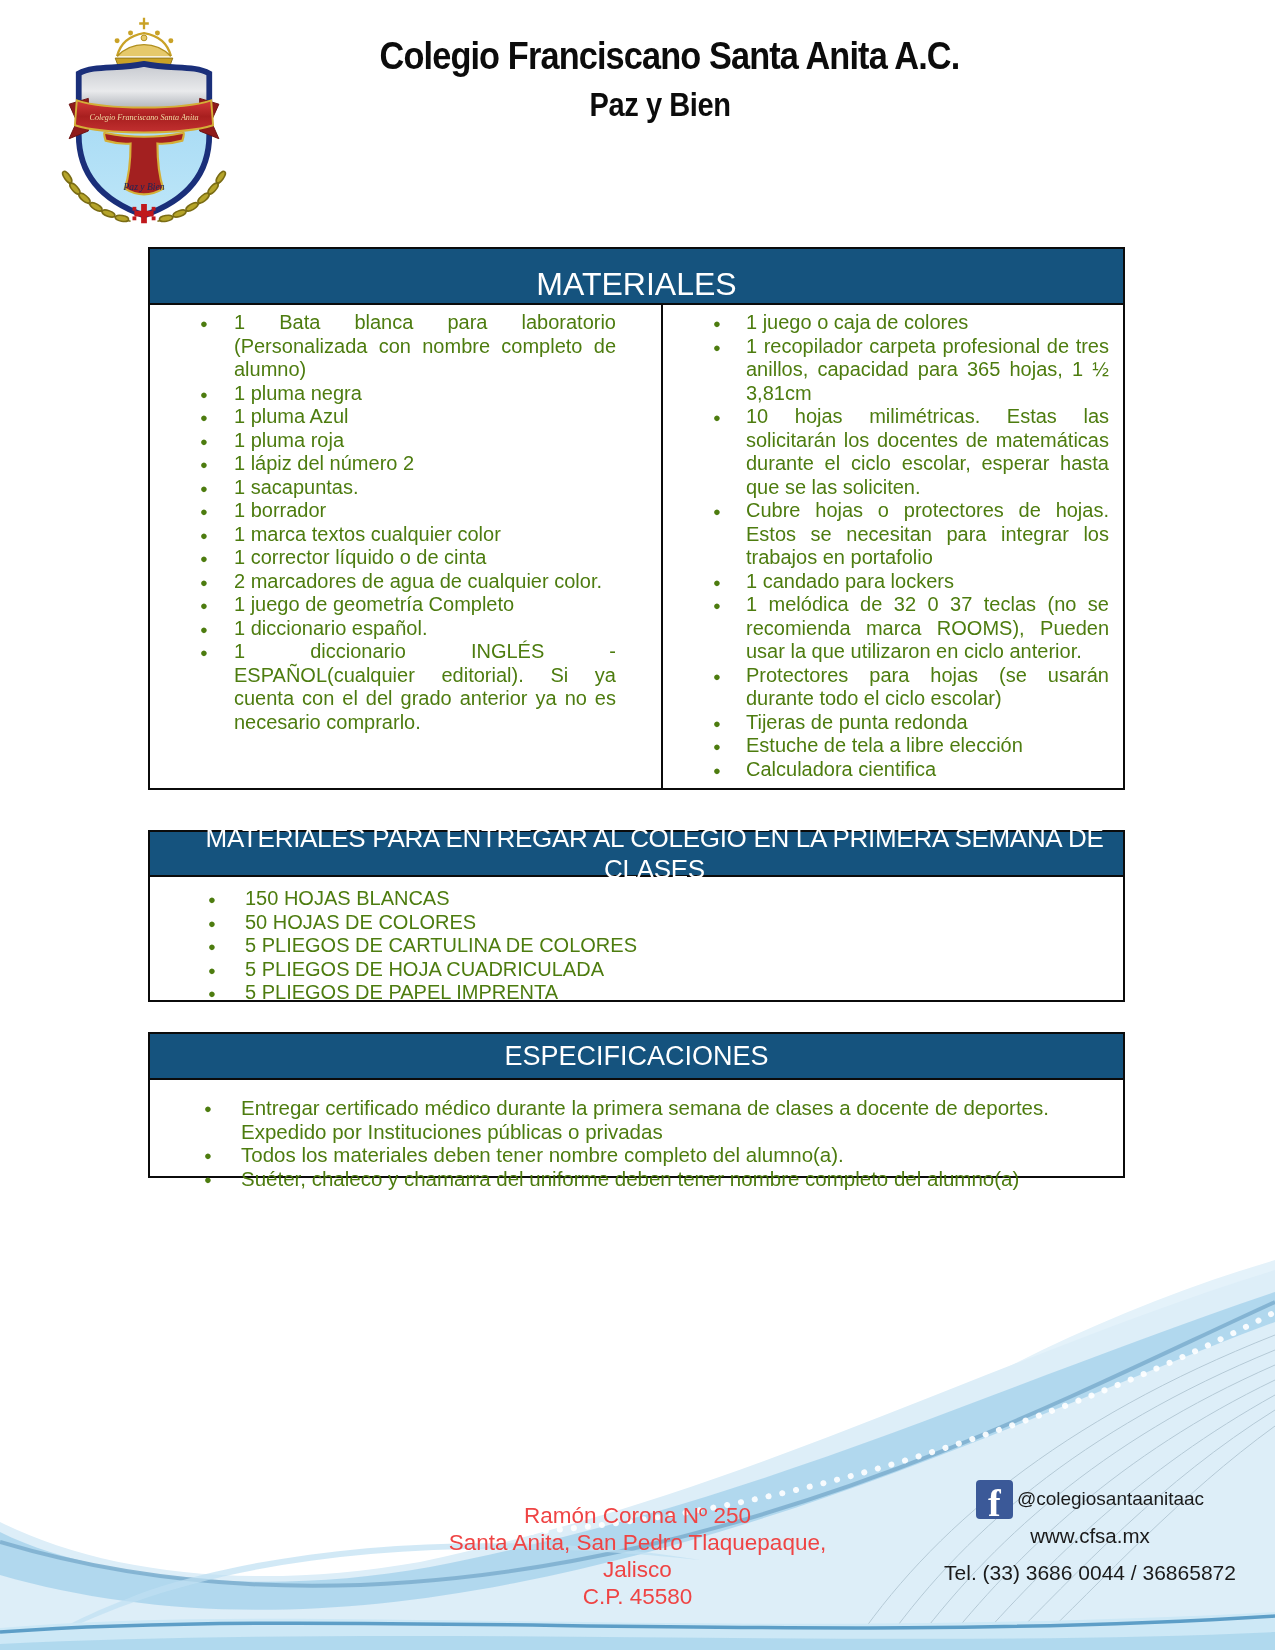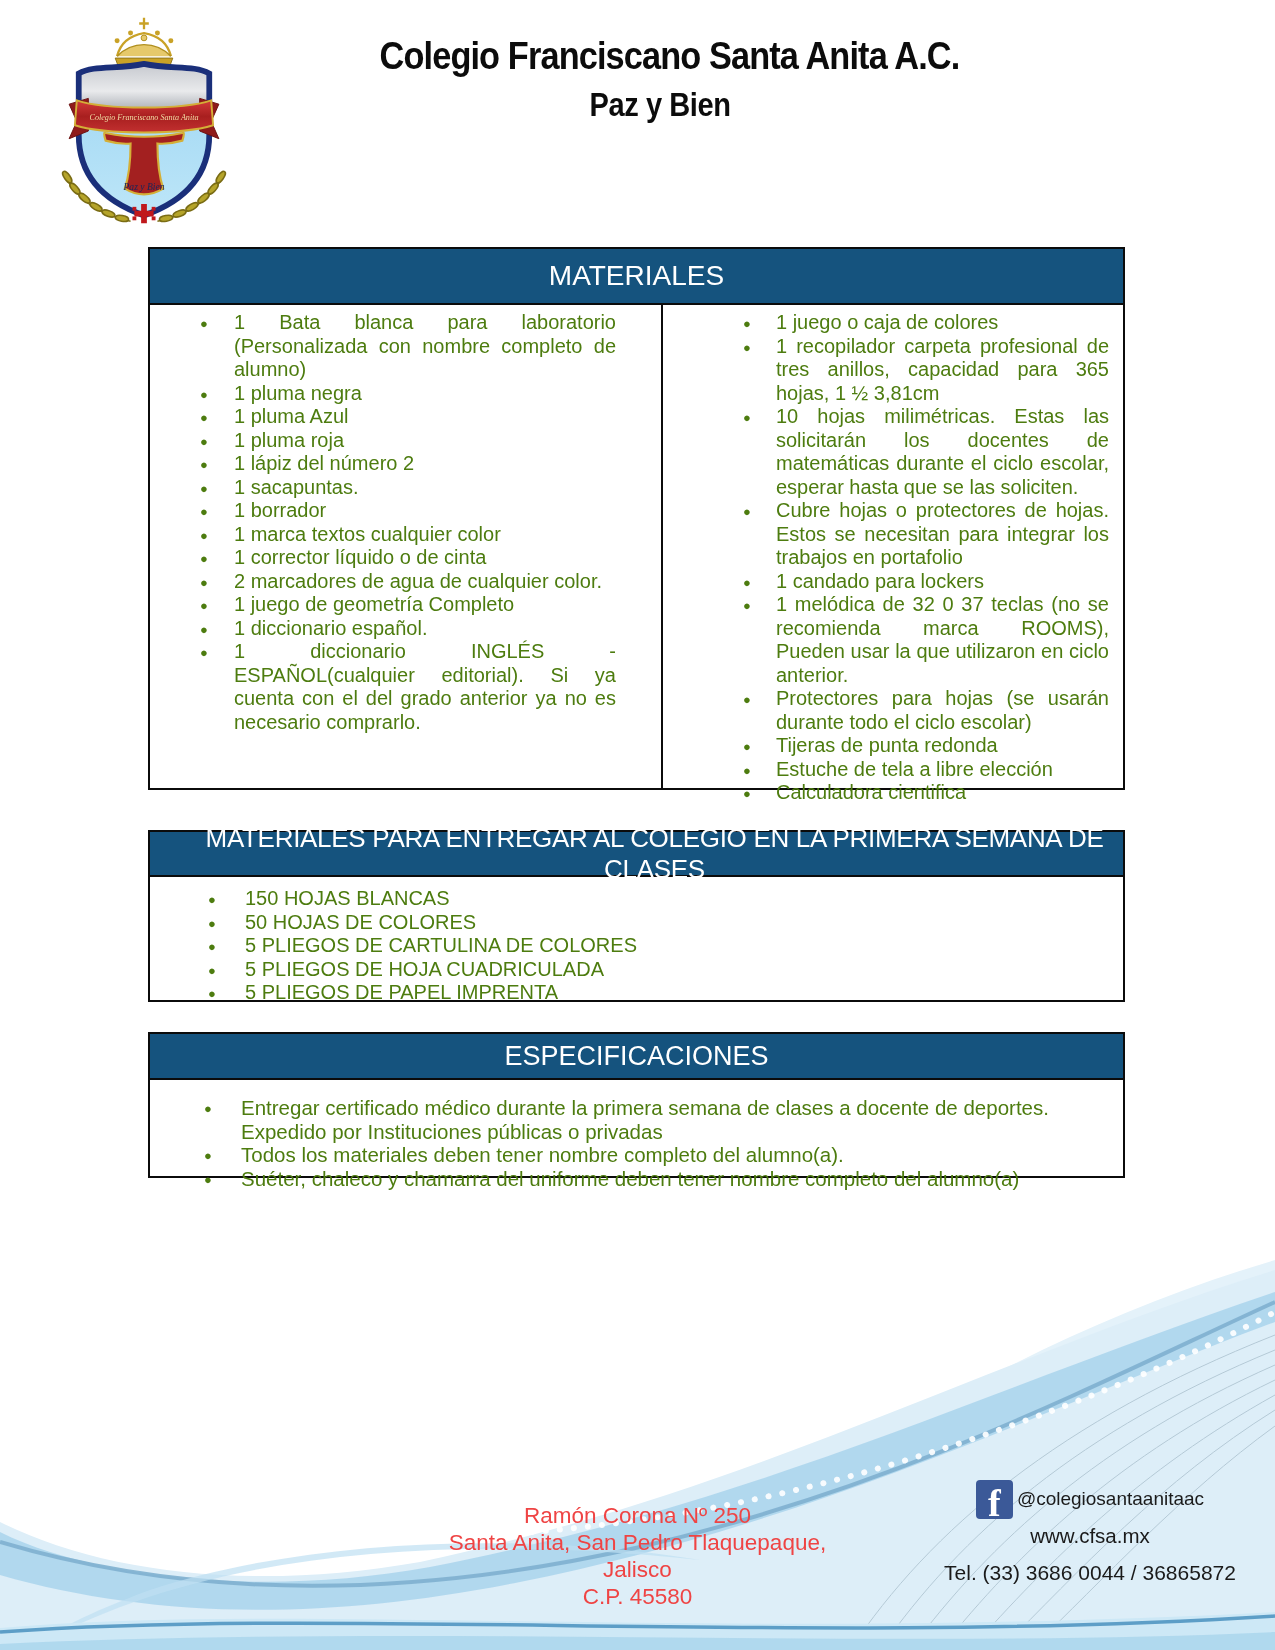--- a/index.html
+++ b/index.html
@@ -19,29 +19,29 @@
   .condense { display:inline-block; transform:scaleX(0.88); transform-origin:center; white-space:nowrap; }
 
   
   .tbl { position:absolute; left:148px; width:977px; border:2px solid #0b0b0b; background:#fff; }
   .tbl-header {
     background:#15537e; color:#ffffff; text-align:center;
     border-bottom:2px solid #0b0b0b;
     display:flex; align-items:center; justify-content:center;
   }
   .sec-materials { top:247px; height:543px; }
-  .sec-materials .tbl-header { height:56px; font-size:28px; }
+  .sec-materials .tbl-header { height:56px; font-size:32px;align-items:flex-end; }
   .sec-delivery  { top:830px; height:172px; }
   .sec-delivery  .tbl-header { height:45px; font-size:26px; letter-spacing:-0.3px;padding-left:36px; }
   .sec-specs     { top:1032px; height:146px; }
   .sec-specs     .tbl-header { height:46px; font-size:27px; }
 
   .two-col { display:flex; height:483px; }
   .col-left  { width:513px; border-right:2px solid #0b0b0b; }
-  .col-right { flex:1;margin-left:30px; }
+  .col-right { flex:1; }
 
   ul.blist { list-style:none; }
   ul.blist li { position:relative; font-size:20px; line-height:23.5px; color:#4d7c0f; }
   ul.blist li::before { content:"\25CF"; position:absolute; font-size:13px; top:1px; }
 
   .col-left ul.blist  { padding:6px 45px 0 0; }
   .col-left ul.blist li  { padding-left:84px; text-align:justify; }
   .col-left ul.blist li::before  { left:50px; }
 
   .col-right ul.blist { padding:6px 14px 0 0; }

